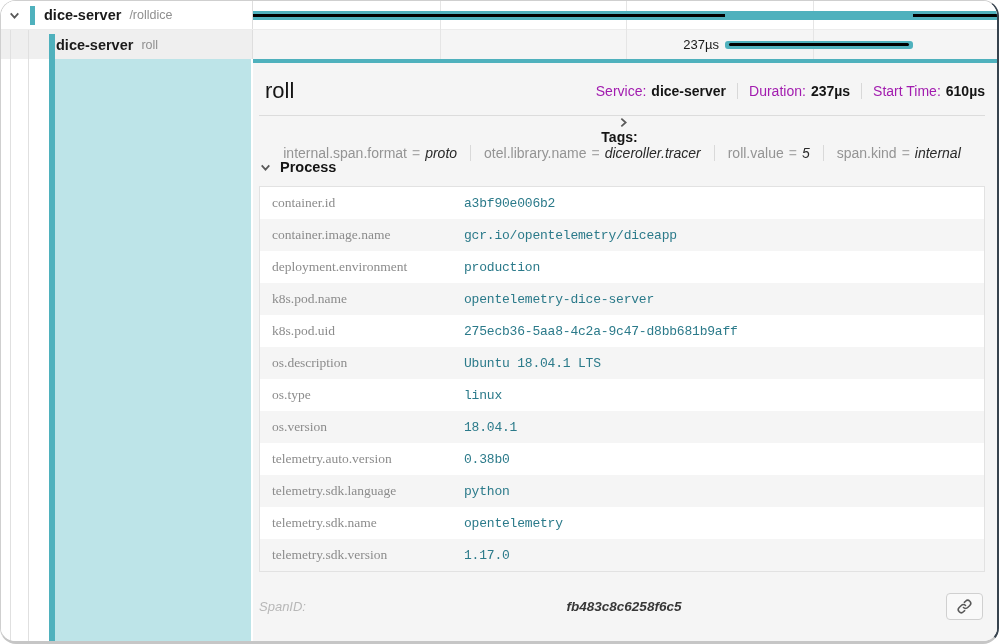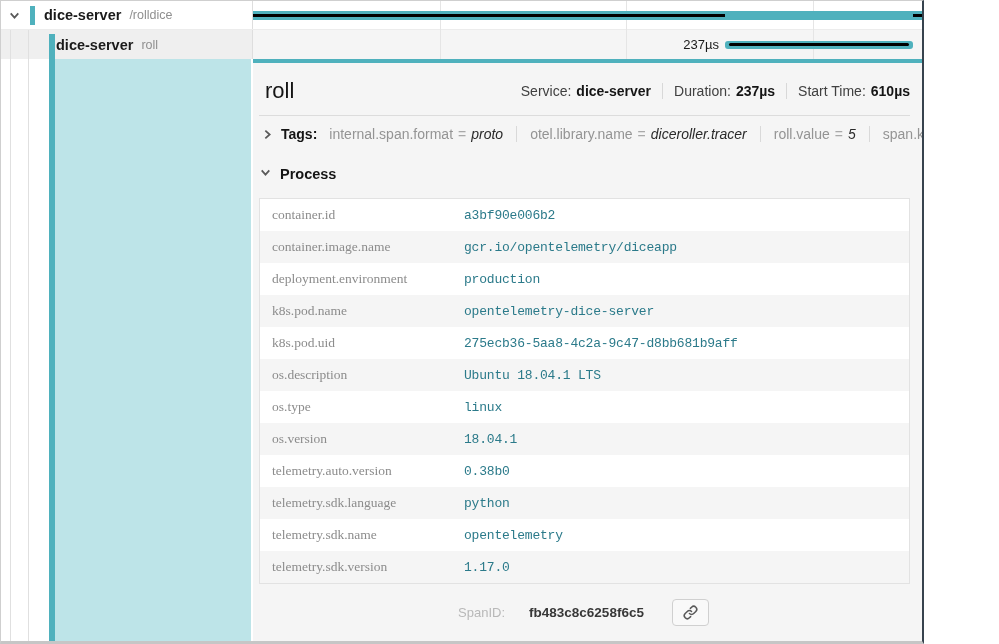--- a/index.html
+++ b/index.html
@@ -1,21 +1,22 @@
 <!DOCTYPE html>
 <html><head>
 <meta charset="utf-8">
 <style>
   html,body { margin:0; padding:0; background:#fff; }
   .frame {
-    position:relative; width:924px; height:644px; box-sizing:border-box;
+    position:relative; width:999px; height:644px; box-sizing:border-box;
     border-top:1px solid #cfcfcf; border-left:1px solid #cfcfcf;
     border-right:2px solid #37434e; border-bottom:3px solid #c6c6c6;
     background:#fff; overflow:hidden;
     font-family:"Liberation Sans", sans-serif;
+    border-radius:16px;
   }
   
   .grid-line { position:absolute; top:0; height:58px; width:1px; background:#e5e5e5; z-index:1; }
   .t-row { position:absolute; left:0; right:0; height:29px; box-sizing:border-box; }
   .t-row1 { top:0; border-bottom:1px solid #ececec; background:#fff; }
   .t-row2 { top:29px; background:#f5f5f5; }
   .name-cell { position:absolute; left:0; top:0; width:252px; height:100%; box-sizing:border-box;
     border-right:1px solid #dedede; display:flex; align-items:center; z-index:2; cursor:pointer; }
   .t-row1 .name-cell { background:#fff; }
   .t-row2 .name-cell { background:#efefef; }
@@ -40,41 +41,41 @@
   .guide-a { left:9px; } .guide-b { left:27px; }
   .span-accent { position:absolute; left:48px; width:6px; top:33px; bottom:0; background:var(--accent); z-index:4; }
   .rail-fill { position:absolute; left:54px; width:196px; top:58px; bottom:0; background:var(--light-teal); z-index:3; }
   
   .detail { position:absolute; left:252px; right:0; top:58px; bottom:0; box-sizing:border-box;
     background:#f5f5f5; border-top:4px solid var(--accent);
     padding:0 12px 0 6px; display:flex; flex-direction:column; }
   .d-header { display:flex; align-items:center; justify-content:space-between; margin:15px 0 11px; }
   .d-title { font-size:22px; font-weight:500; color:#151515; margin-left:6px; }
   .overview { display:flex; align-items:center; font-size:14px; white-space:nowrap; }
-  .ov-label { color:#404040; margin-right:5px; }
+  .ov-label { color:#a21caf; margin-right:5px; }
   .ov-value { color:#151515; font-weight:700; }
   .ov-sep { width:1px; height:16px; background:#d8d8d8; margin:0 11px; }
   .d-divider { border-bottom:1px solid #dcdcdc; }
-  .tags-row { display:flex; align-items:center; height:36px; font-size:14px; cursor:pointer; }
+  .tags-row { display:flex; align-items:center; height:36px; font-size:14px; cursor:pointer;flex-direction:column; }
   .tags-label { font-weight:700; color:#151515; margin:0 12px 0 7px; }
   .tag-item { display:flex; align-items:center; white-space:nowrap; }
   .tag-key { color:#949494; }
   .tag-eq { color:#a9a9a9; margin:0 5px; }
   .tag-val { color:#2a2a2a;font-style:italic; }
   .tag-sep { width:1px; height:16px; background:#d9d9d9; margin:0 13px; }
-  .process-row { display:flex; height:26px; cursor:pointer; margin-top:14px; }
+  .process-row { display:flex; align-items:center; height:26px; cursor:pointer; margin-top:2px; }
   .process-label { font-weight:700; font-size:14.5px; color:#151515; margin-left:8px; }
   table.kv { width:100%; border-collapse:collapse; background:#fff; margin-top:6px;
     border:1px solid #e2e2e2; }
   table.kv tr { height:32px; }
   table.kv tr:nth-child(even) { background:#f5f5f5; }
   td.k { width:172px; padding:8px 10px 8px 12px; font-size:13.5px; color:#8c8c8c;font-family:Liberation Serif, serif; }
   td.v { padding:8px 10px; font-family:"Liberation Mono", monospace; font-size:13px;
     color:var(--value-teal); letter-spacing:-0.2px; }
-  .d-footer { flex:1; display:flex; align-items:center; justify-content:center; gap:24px; padding-right:2px; }
+  .d-footer { flex:1; display:flex; align-items:center; justify-content:space-between; gap:15px; padding-right:2px;font-style:italic; }
   .spanid-label { font-size:13px; color:#b8b8b8; }
   .spanid-value { font-size:13.5px; color:#383838; font-weight:700; margin-right:4px; }
   .link-btn { width:37px; height:27px; box-sizing:border-box; border:1px solid #d0d0d0; border-radius:4px;
     background:#f9f9f9; display:flex; align-items:center; justify-content:center; cursor:pointer; }
 </style>
 </head>
 <body>
 
 <div class="frame" style="--accent: #4fb1bd; --light-teal: #bde4e8; --value-teal: #2b7a8a;">
 

